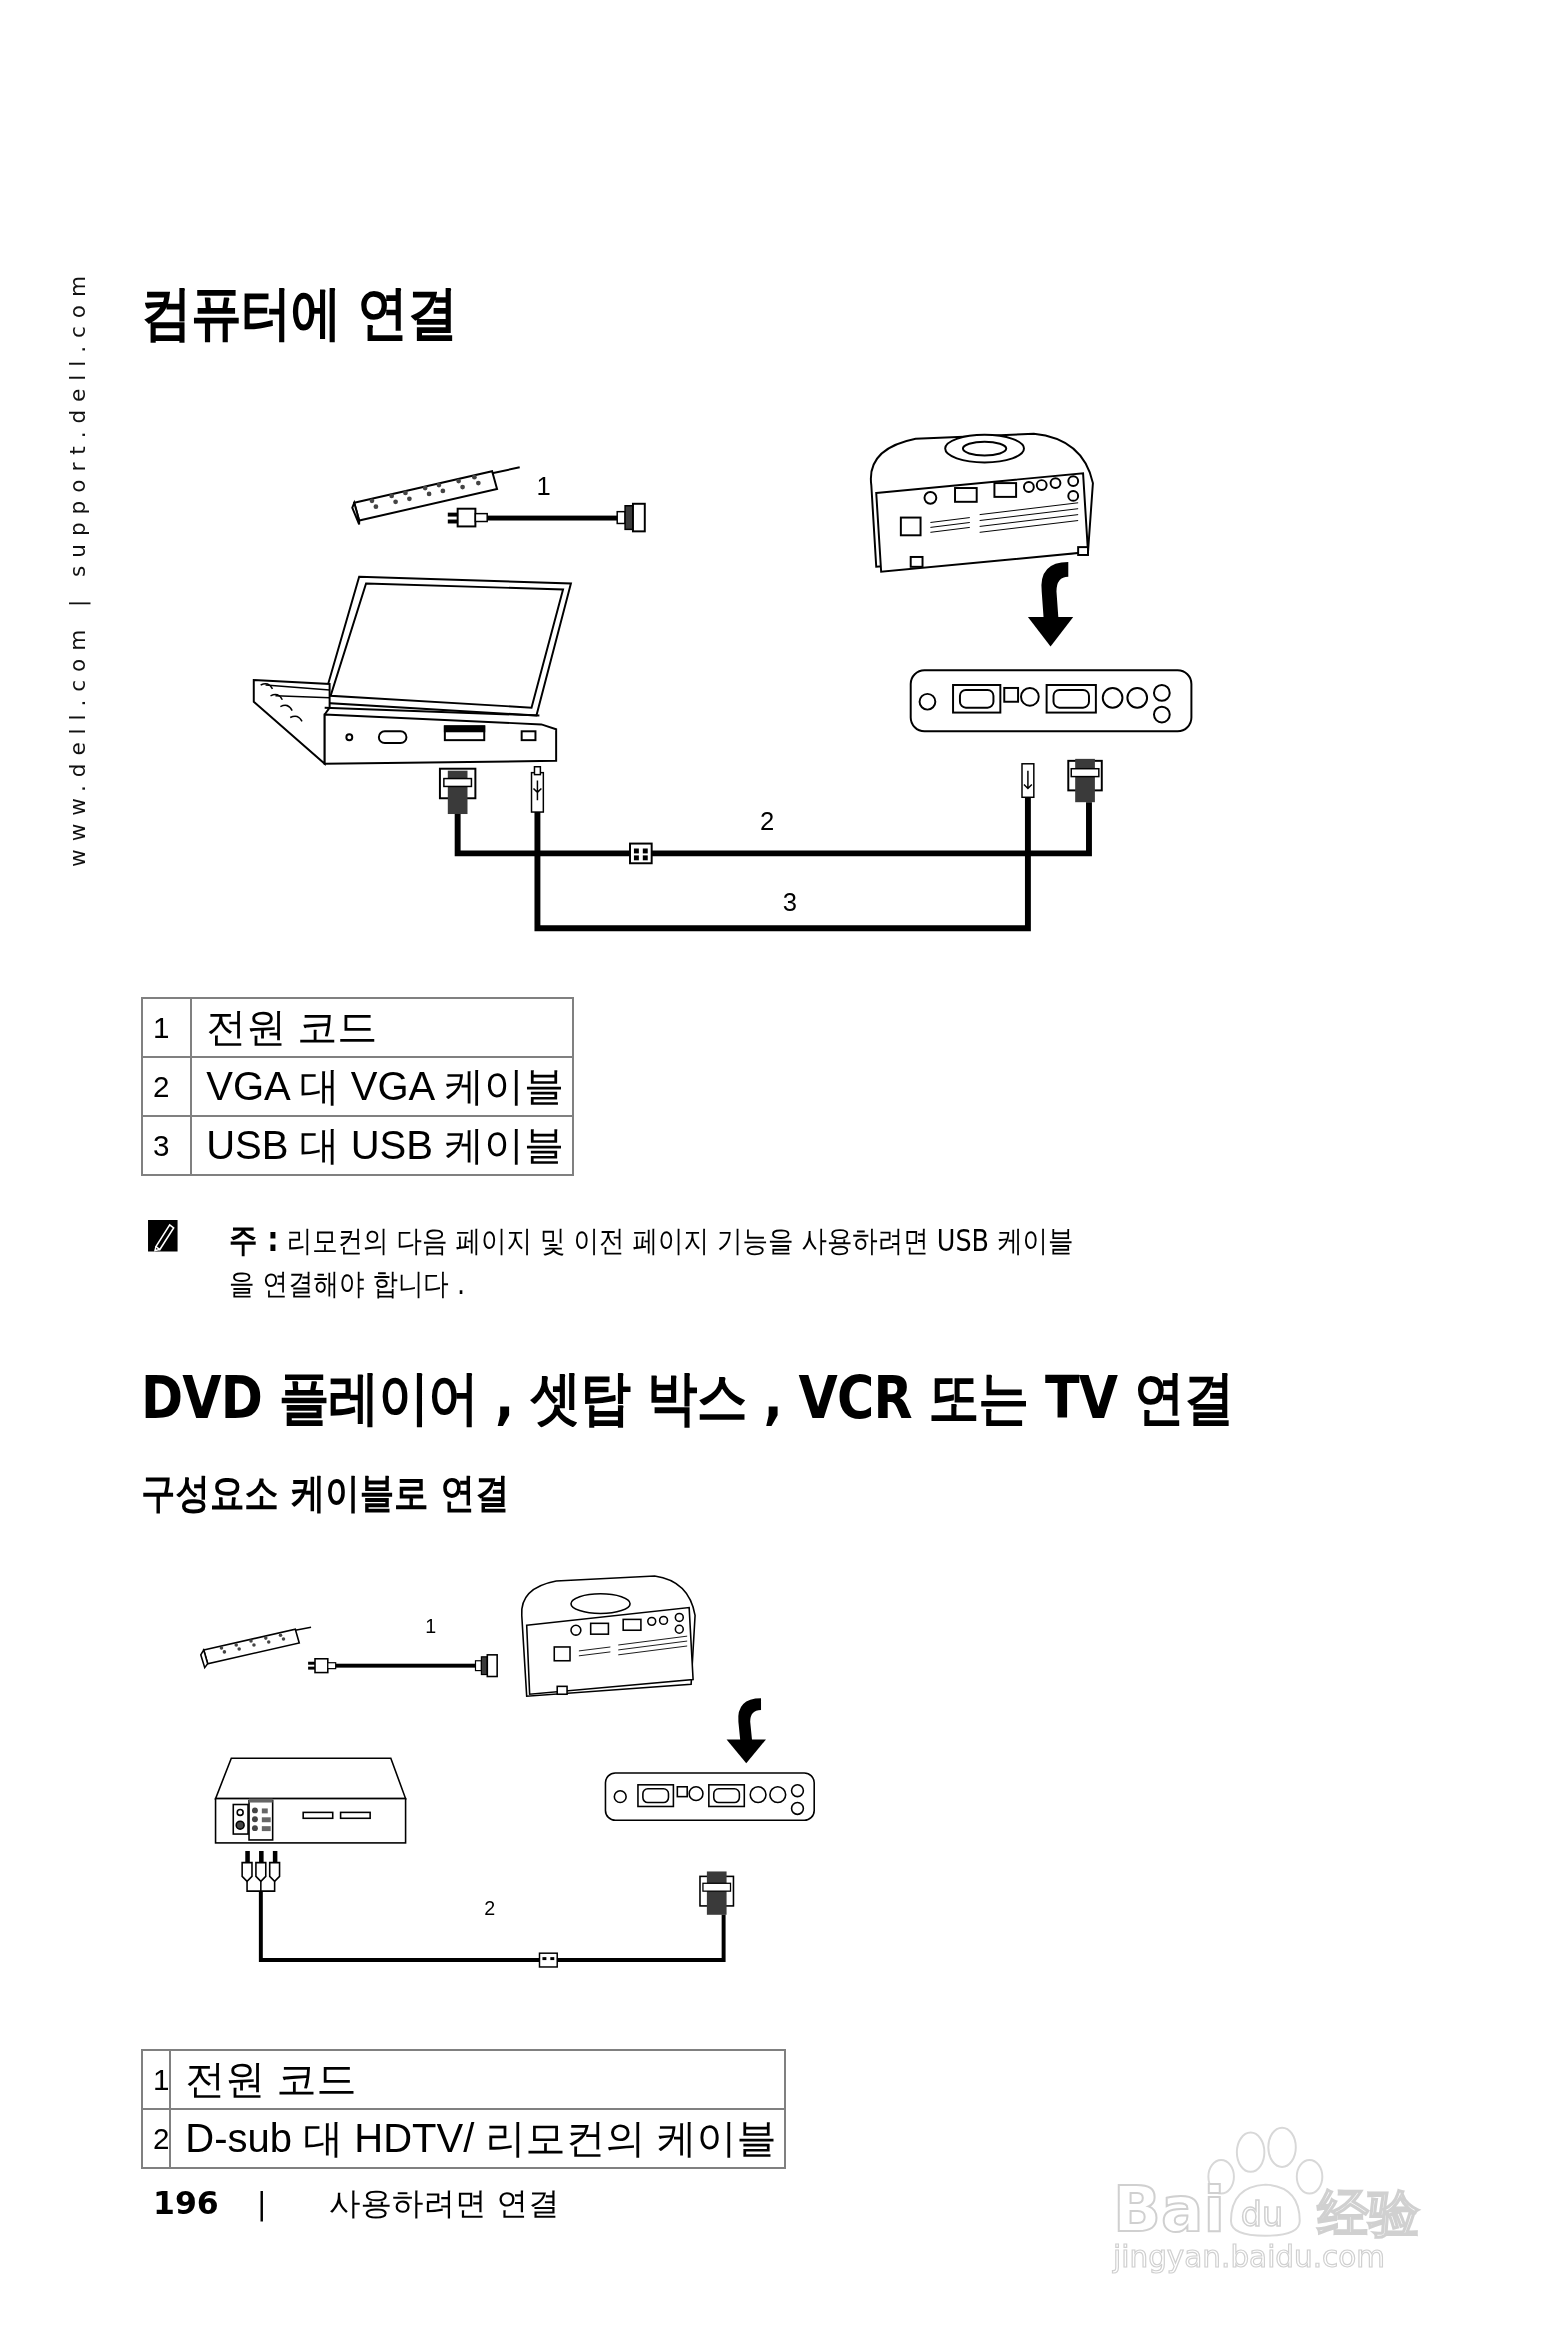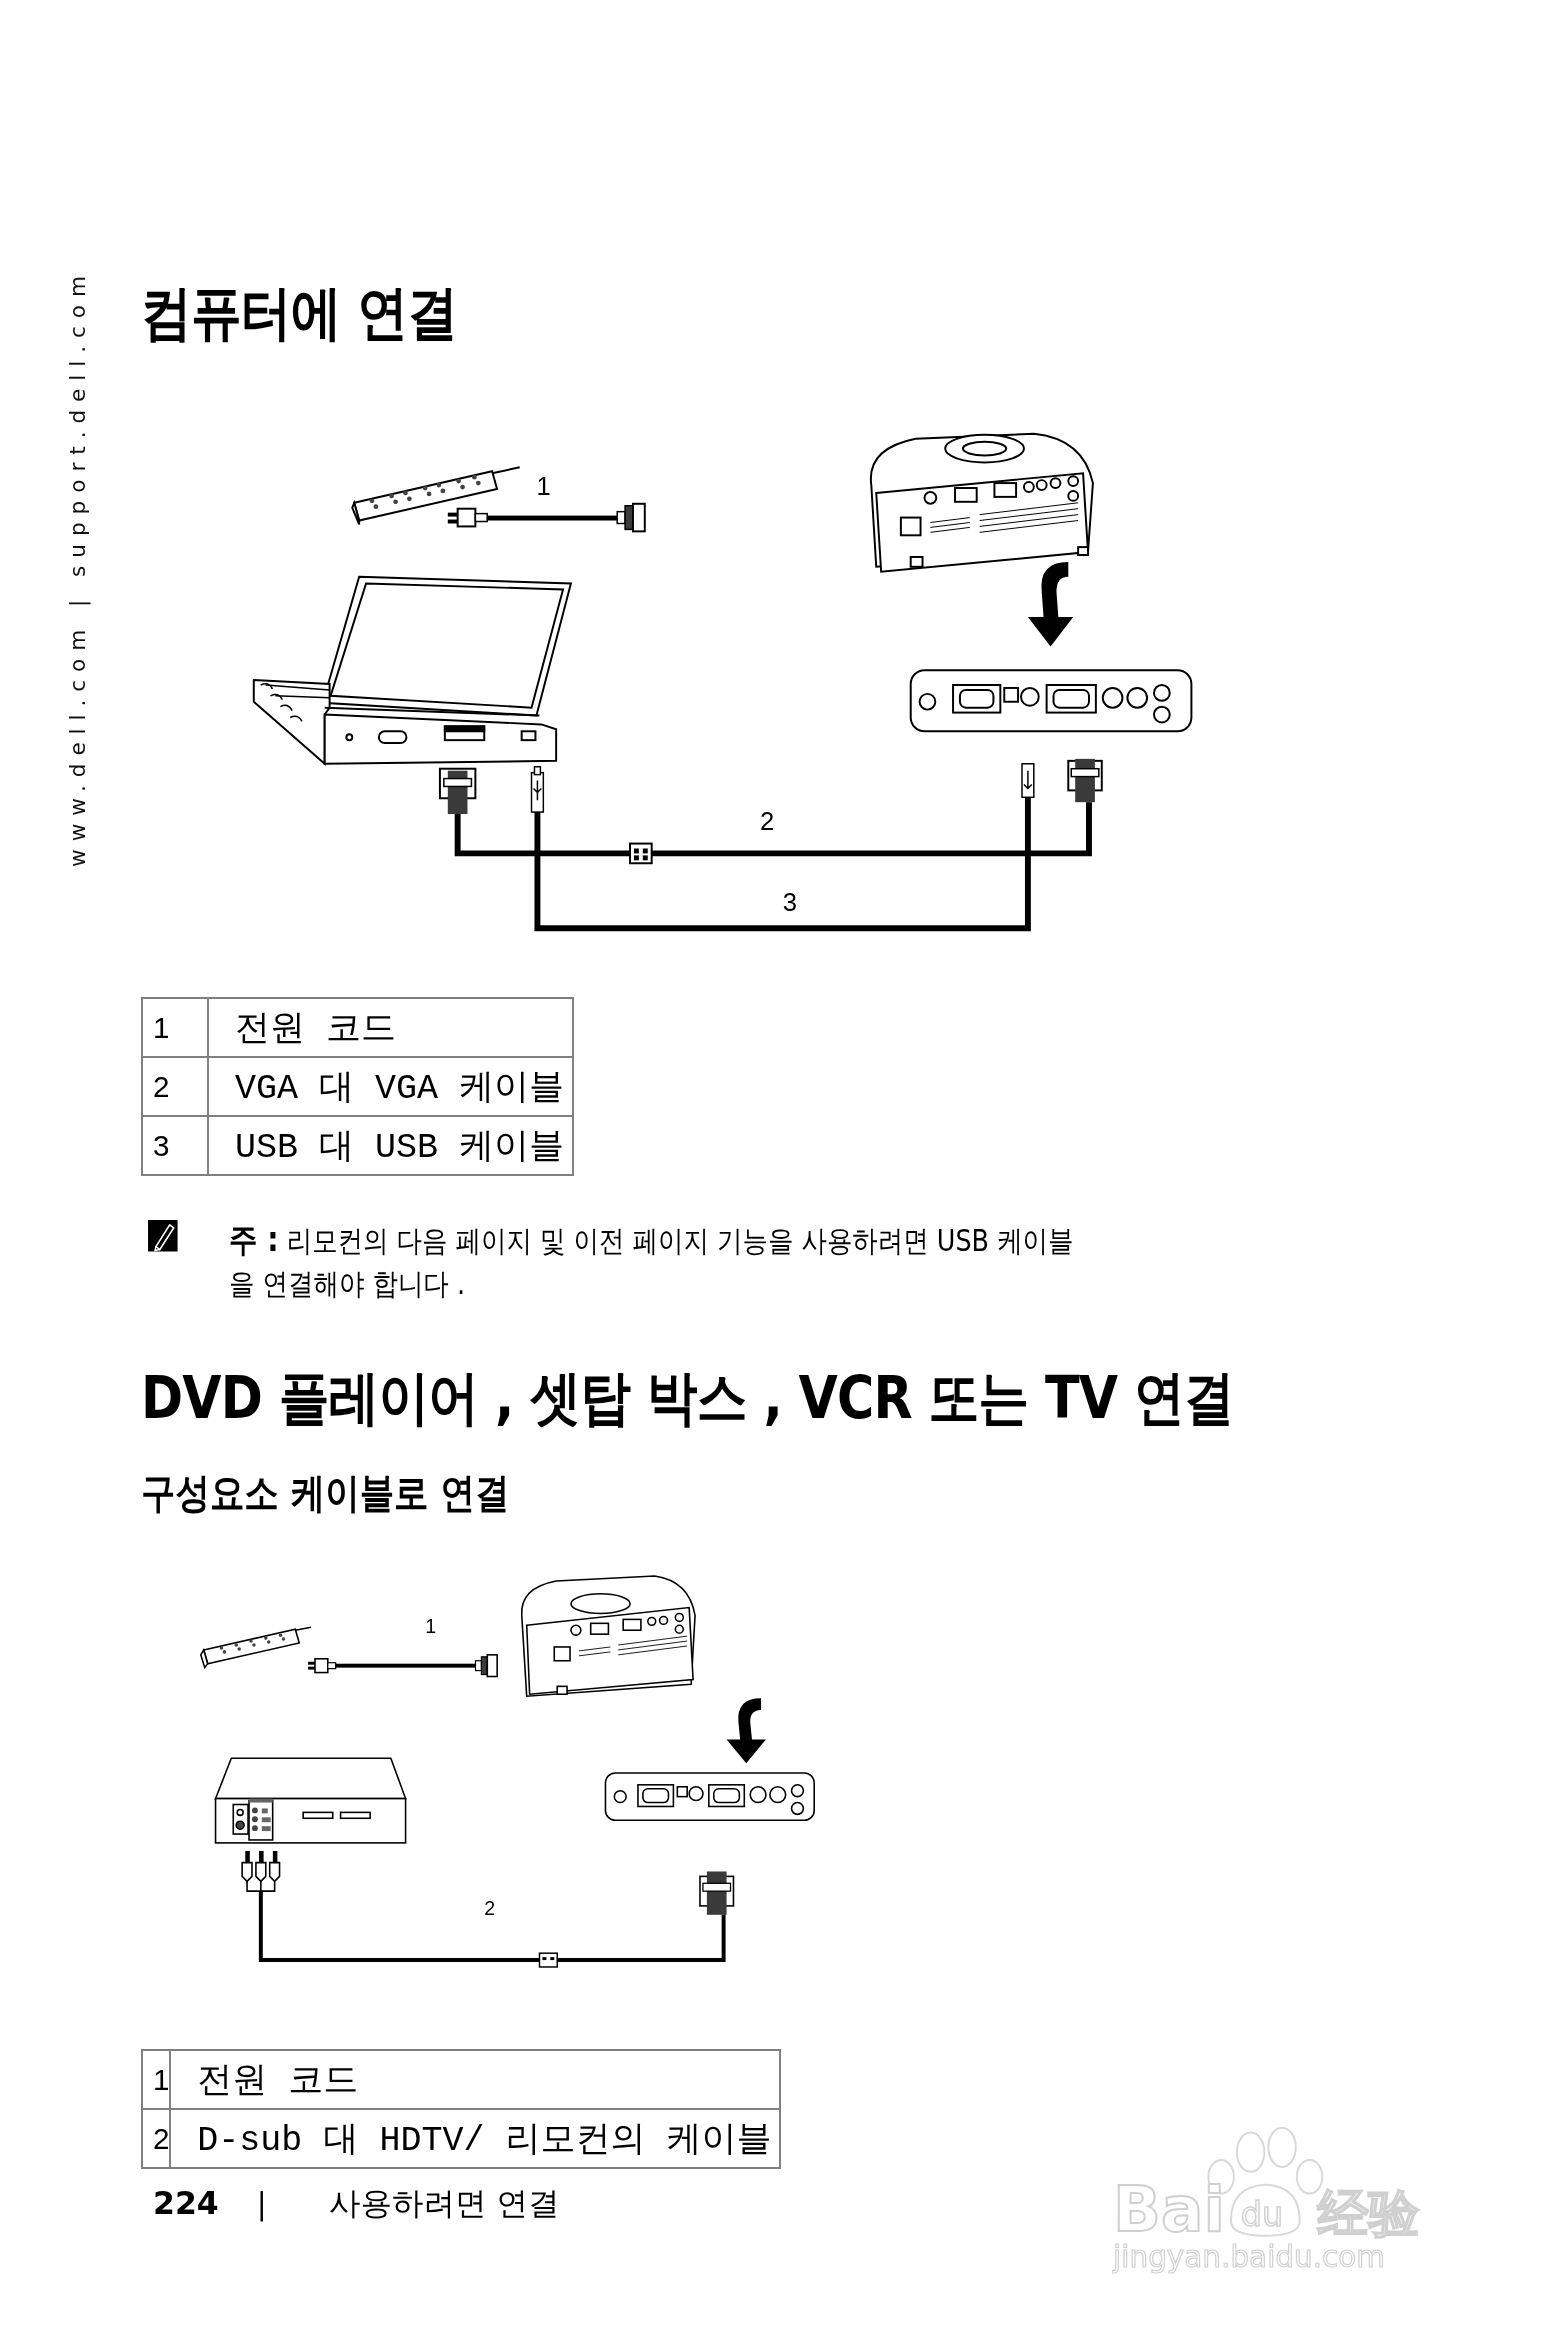--- a/index.html
+++ b/index.html
@@ -9,21 +9,21 @@
     transform: rotate(-90deg); transform-origin: left top;
     font-family: "DejaVu Sans", sans-serif; font-size: 21.7px; letter-spacing: 7.9px;
     white-space: nowrap; color: #111;
   }
   .h1 { position: absolute; left: 141px; font-family: "DejaVu Sans", sans-serif; font-weight: bold; font-size: 59px; letter-spacing: -1px; white-space: nowrap; transform: scaleX(0.86); transform-origin: left center; }
   .h2 { position: absolute; left: 141px; font-family: "DejaVu Sans", sans-serif; font-weight: bold; font-size: 41px; white-space: nowrap; transform: scaleX(0.84); transform-origin: left center; }
   .diagram { position: absolute; }
   .legend-table { position: absolute; left: 141px; border-collapse: collapse; }
   .legend-table td { border: 2px solid #808080; height: 57px; padding: 0; vertical-align: middle; }
   .legend-table td.num { width: 85px; padding-left: 9.9px; font-family: "Liberation Sans", sans-serif; font-size: 29.6px; transform: none; }
-  .legend-table td.desc { padding-left: 26px; padding-right: 7.9px; font-family: Liberation Mono, monospace; font-size: 35px; white-space: nowrap; }
+  .legend-table td.desc { padding-left: 14px; padding-right: 7.9px; font-family: Liberation Sans, sans-serif; font-size: 40px; white-space: nowrap; }
   .note { position: absolute; left: 148px; top: 1220px; width: 1221px; }
   .note-icon { position: absolute; left: 0; top: 0; width: 29.6px; height: 31.5px; }
   .note-text { position: absolute; left: 81px; top: -2px; width: 1162px; font-family: "DejaVu Sans", sans-serif; font-size: 29.6px; line-height: 43px; transform: scaleX(0.86); transform-origin: left top; white-space: nowrap; }
   .note-label { font-weight: bold; font-size: 33px; }
   .footer { position: absolute; top: 2183px; left: 153px; font-family: "DejaVu Sans", sans-serif; white-space: nowrap; }
   .footer .page { font-weight: bold; font-size: 31.5px; }
   .footer .sep { display: inline-block; margin-left: 33px; font-size: 29.6px; }
   .footer .chapter { display: inline-block; margin-left: 57px; font-size: 31.5px; }
   .watermark { position: absolute; left: 1103px; top: 2108px; width: 364px; height: 167px; }
 </style>
@@ -339,21 +339,21 @@
     <td class="desc">전원 코드</td>
   </tr>
   <tr>
     <td class="num">2</td>
     <td class="desc">D-sub 대 HDTV/ 리모컨의 케이블</td>
   </tr>
 </tbody>
   </table>
 
 <div class="footer">
-  <span class="page">224</span>
+  <span class="page">196</span>
   <span class="sep">|</span>
   <span class="chapter">사용하려면 연결</span>
 </div>
 
 <svg class="watermark" viewBox="0 0 370 170" width="364" height="167">
   <g fill="none" stroke="#d8d8d8" stroke-width="2">
     <ellipse cx="150" cy="45" rx="14" ry="20"></ellipse>
     <ellipse cx="182" cy="40" rx="14" ry="20"></ellipse>
     <ellipse cx="120" cy="70" rx="13" ry="17"></ellipse>
     <ellipse cx="210" cy="70" rx="13" ry="17"></ellipse>

